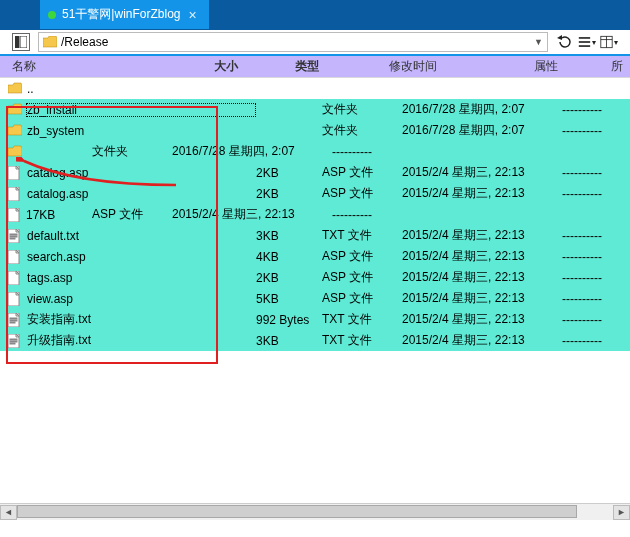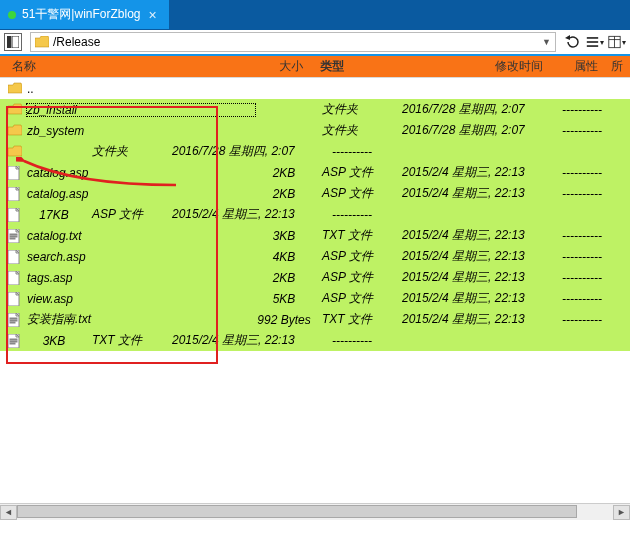--- a/index.html
+++ b/index.html
@@ -1,52 +1,52 @@
 <!DOCTYPE html>
 <html><head>
 <meta charset="utf-8">
 <style>
 * { margin: 0; padding: 0; box-sizing: border-box; }
 body { font-family: "Microsoft YaHei", Arial, sans-serif; font-size: 12px; background: #fff; width: 630px; height: 537px; overflow: hidden; position: relative; }
 
-.tab-bar { background: #0a5aa0; height: 30px; display: flex; align-items: stretch; border-bottom: 1px solid #0a5aa0; }
+.tab-bar { background: #0a5aa0; height: 30px; display: flex; align-items: stretch; border-bottom: 1px solid #0a5aa0; padding-left: 40px; }
 .tab { background: #1494e8; color: #fff; display: flex; align-items: center; padding: 0 10px 0 8px; gap: 6px; font-size: 12px; }
 .tab .dot { width: 8px; height: 8px; border-radius: 50%; background: #3dd63d; }
 .tab .close { color: #fff; opacity: .85; font-size: 14px; line-height: 1; padding: 0 2px; }
 
-.toolbar { height: 26px; background: #fff; border-bottom: 2px solid #1494e8; display: flex; align-items: center; padding: 0 4px; gap: 4px; }
+.toolbar { height: 26px; background: #fff; border-bottom: 2px solid #1494e8; display: flex; align-items: center; padding: 0 12px; gap: 4px; }
 .tb-left { display: flex; align-items: center; gap: 3px; flex: 0 0 auto; }
 .tb-icon { width: 18px; height: 18px; border: 1px solid #666; display: flex; align-items: center; justify-content: center; background: #fff; }
 .tb-icon svg { width: 12px; height: 12px; }
 .path-box { flex: 1; height: 20px; border: 1px solid #bbb; display: flex; align-items: center; padding: 0 4px; gap: 4px; margin: 0 4px; }
 .folder-icon { width: 14px; height: 12px; }
 .path-text { font-size: 12px; }
 .path-dd { color: #555; font-size: 9px; margin-left: auto; }
 .tb-right { display: flex; align-items: center; gap: 4px; flex: 0 0 auto; }
 .rt-icon { width: 18px; height: 18px; display: flex; align-items: center; justify-content: center; color: #333; }
 
-.columns { display: flex; height: 22px; border-bottom: 1px solid #d9d9d9; align-items: center; background: #f97316; padding-left: 6px; }
+.columns { display: flex; height: 22px; border-bottom: 1px solid #d9d9d9; align-items: center; background: #c4b5fd; padding-left: 6px; gap: 40px; }
 .col { font-size: 12px; color: #333; border-right: 1px solid transparent; padding: 0 6px; }
 .col.name { width: 248px; }
-.col.size { width: 66px; text-align: right; padding-right: 10px; }
+.col.size { width: 66px; text-align: right; padding-right: 10px; font-weight: bold; }
 .col.type { width: 80px; font-weight: bold; }
-.col.mtime { width: 160px; text-align: right; }
+.col.mtime { width: 160px; }
 .col.attr { width: 56px; text-align: right; }
 .col.owner { flex: 1; }
 
 .file-area { position: relative; height: 442px; overflow: hidden; background: #fff; }
 .rows { position: relative; }
 .row { display: flex; align-items: center; height: 21px; padding-left: 8px; }
 .row .icon { width: 14px; height: 14px; margin-right: 4px; flex: 0 0 auto; }
 .row .name { width: 230px; white-space: nowrap; padding-left: 1px; }
-.row .size { width: 66px; text-align: center; padding-right: 10px; white-space: nowrap; }
+.row .size { width: 66px; text-align: left; padding-right: 10px; white-space: nowrap; }
 .row .type { width: 80px; }
 .row .mtime { width: 160px; white-space: nowrap; }
 .row .attr { width: 56px; }
-.row.sel { background: #bef264; font-style: italic; }
+.row.sel { background: #5eead4; }
 .row.sel.focus .name { outline: 1px dotted #000; outline-offset: -1px; }
 
 .folder-svg { fill: #f5c84b; stroke: #b8860b; stroke-width: .5; }
 .file-svg rect { fill: #fff; stroke: #888; }
 .file-svg path { fill: #ddd; stroke: #888; }
 
 .arrow-annot { position: absolute; left: 16px; top: 79px; pointer-events: none; }
 .sel-box { position: absolute; left: 6px; top: 28px; width: 212px; height: 258px; border: 2px solid #e02020; pointer-events: none; }
 
 .hscroll { position: absolute; left: 0; right: 0; bottom: 0; height: 17px; background: #f0f0f0; border-top: 1px solid #ccc; display: flex; align-items: center; }
@@ -186,21 +186,21 @@
         <span class="attr">----------</span>
       </div>
       <div class="row sel">
         <span class="icon"><svg class="file-svg" viewBox="0 0 12 14" width="12" height="14">
             <rect x="0" y="0" width="11" height="14"></rect>
             <path d="M8 0 L11 3 L8 3 Z"></path>
             <rect x="2" y="5" width="7" height="1" fill="#8a6"></rect>
             <rect x="2" y="7" width="7" height="1" fill="#8a6"></rect>
             <rect x="2" y="9" width="5" height="1" fill="#8a6"></rect>
           </svg></span>
-        <span class="name">catalog.txt</span>
+        <span class="name">default.txt</span>
         <span class="size">3KB</span>
         <span class="type">TXT 文件</span>
         <span class="mtime">2015/2/4 星期三, 22:13</span>
         <span class="attr">----------</span>
       </div>
       <div class="row sel">
         <span class="icon"><svg class="file-svg" viewBox="0 0 12 14" width="12" height="14">
             <rect x="0" y="0" width="11" height="14"></rect>
             <path d="M8 0 L11 3 L8 3 Z"></path>
           </svg></span>
@@ -247,20 +247,21 @@
         <span class="attr">----------</span>
       </div>
       <div class="row sel">
         <span class="icon"><svg class="file-svg" viewBox="0 0 12 14" width="12" height="14">
             <rect x="0" y="0" width="11" height="14"></rect>
             <path d="M8 0 L11 3 L8 3 Z"></path>
             <rect x="2" y="5" width="7" height="1" fill="#8a6"></rect>
             <rect x="2" y="7" width="7" height="1" fill="#8a6"></rect>
             <rect x="2" y="9" width="5" height="1" fill="#8a6"></rect>
           </svg></span>
+        <span class="name">升级指南.txt</span>
         <span class="size">3KB</span>
         <span class="type">TXT 文件</span>
         <span class="mtime">2015/2/4 星期三, 22:13</span>
         <span class="attr">----------</span>
       </div>
     </div>
 
   <svg class="arrow-annot" width="170" height="30">
     <defs>
         <marker id="ah" markerWidth="10" markerHeight="8" refX="1" refY="4" orient="auto">

